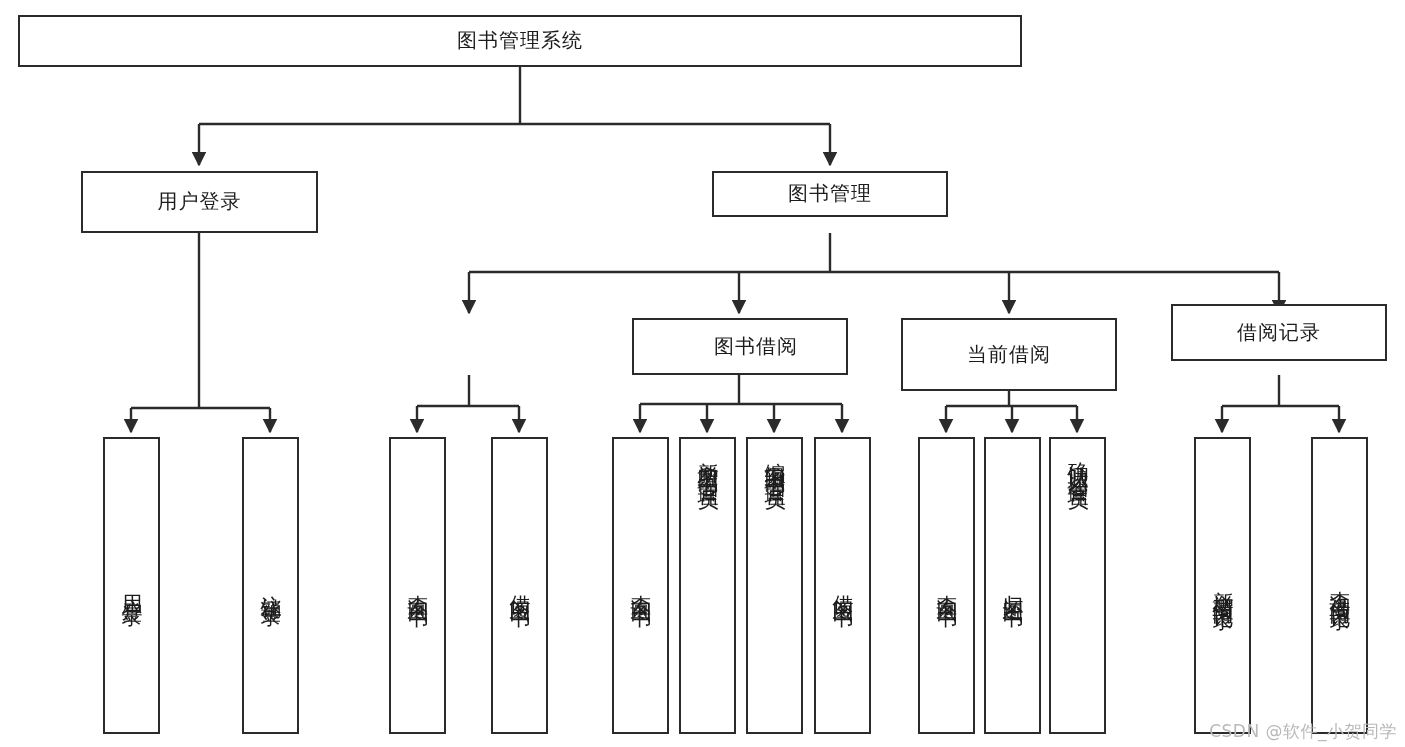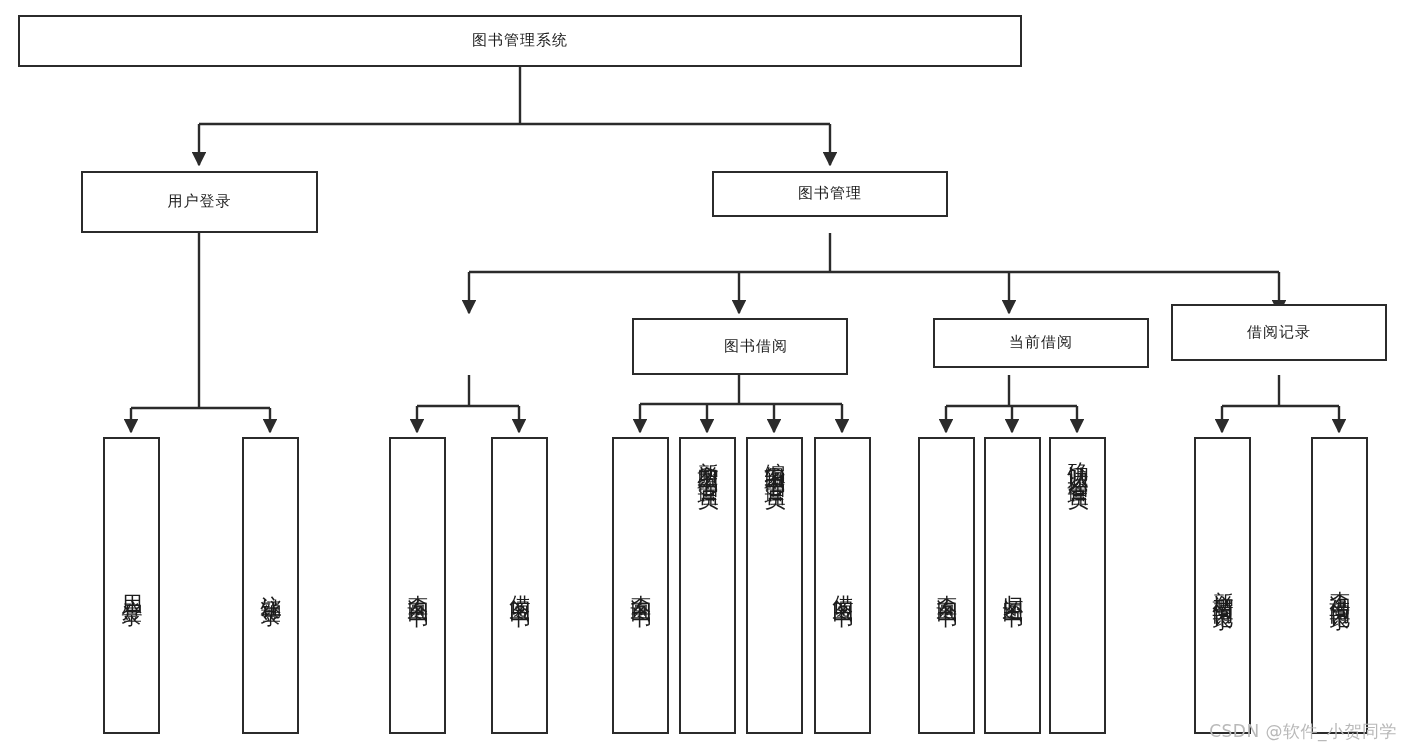--- a/index.html
+++ b/index.html
@@ -38,21 +38,21 @@
     z-index: 2;
   }
   .node-label {
     display: block;
     text-align: center;
     line-height: 1.18;
     letter-spacing: 1px;
     white-space: nowrap;
   }
   .node.horizontal .node-label {
-    font-size: 15px;
+    font-size: 20px;
   }
   .node.vertical {
     align-items: flex-start;
     padding-top: 6px;
   }
   .node.vertical .node-label {
     writing-mode: vertical-rl;
     text-orientation: upright;
     font-size: 21px;
     letter-spacing: 4px;
@@ -142,21 +142,21 @@
   <div class="node horizontal" style="left:81px; top:171px; width:237px; height:62px;">
     <span class="node-label">用户登录</span>
   </div>
   <div class="node horizontal" style="left:712px; top:171px; width:236px; height:46px;">
     <span class="node-label">图书管理</span>
   </div>
 
   <div class="node horizontal" style="left:632px; top:318px; width:216px; height:57px;padding-left:32px;">
     <span class="node-label">图书借阅</span>
   </div>
-  <div class="node horizontal" style="left:901px; top:318px; width:216px; height:50px;margin-left:32px;">
+  <div class="node horizontal" style="left:901px; top:318px; width:216px; height:73px;">
     <span class="node-label">当前借阅</span>
   </div>
   <div class="node horizontal" style="left:1171px; top:304px; width:216px; height:57px;">
     <span class="node-label">借阅记录</span>
   </div>
 
   <div class="node vertical centered" style="left:103px; top:437px; width:57px; height:297px;">
     <span class="node-label">用户登录</span>
   </div>
   <div class="node vertical centered" style="left:242px; top:437px; width:57px; height:297px;">

